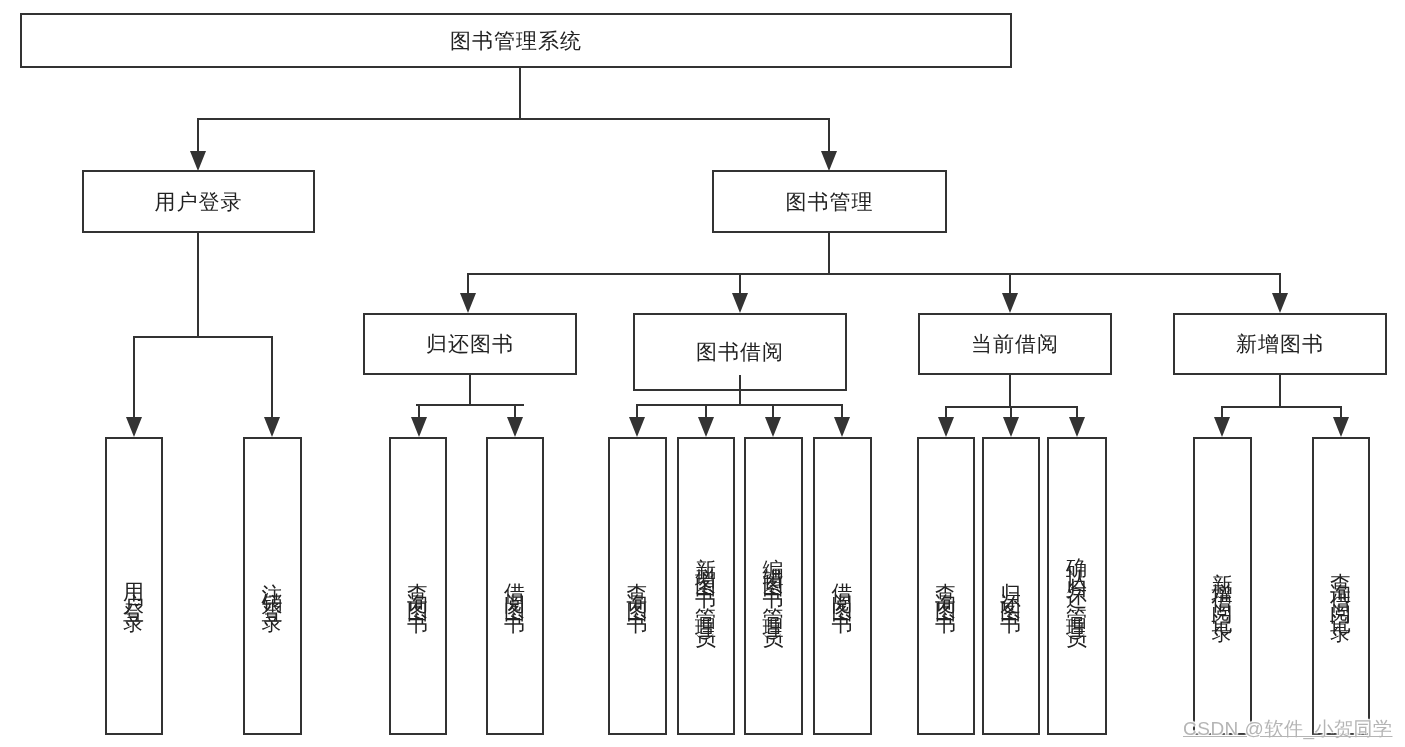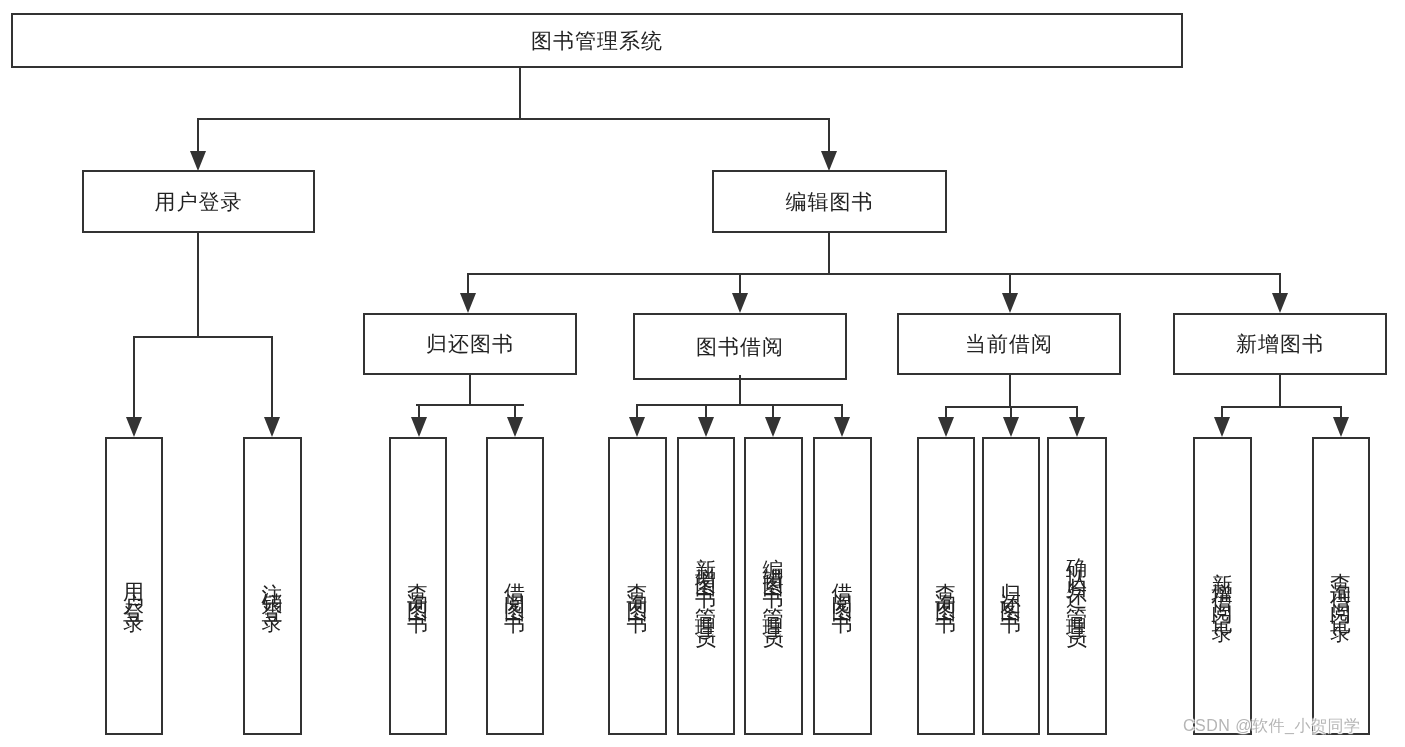--- a/index.html
+++ b/index.html
@@ -18,45 +18,46 @@
   }
   .hline{position:absolute;height:2px;background:#333;}
   .vline{position:absolute;width:2px;background:#333;}
   .arrow{
     position:absolute;width:0;height:0;
     border-left:8px solid transparent;border-right:8px solid transparent;
     border-top:20px solid #333;
   }
   .watermark{
     position:absolute;left:1183px;top:716px;z-index:10;
-    font-size:16px;letter-spacing:0.5px;color:#b5b5b5;white-space:nowrap;
+    font-size:19px;letter-spacing:0.5px;color:#b5b5b5;white-space:nowrap;
     text-shadow:-1px -1px 1px #fff,1px -1px 1px #fff,-1px 1px 1px #fff,1px 1px 1px #fff,0 0 3px #fff;
+    text-decoration:underline;
   }
 </style>
 </head>
 <body>
 
 <div class="stage">
 
-  <div class="box hbox" style="left:11px;top:13px;width:1172px;height:55px">
+  <div class="box hbox" style="left:20px;top:13px;width:992px;height:55px">
     <span>图书管理系统</span>
   </div>
 
   <div class="vline" style="left:519px;top:68px;height:51px"></div>
   <div class="hline" style="left:197px;top:118px;width:633px"></div>
   <div class="vline" style="left:197px;top:118px;height:35px"></div>
   <div class="arrow" style="left:190px;top:151px"></div>
   <div class="vline" style="left:828px;top:118px;height:35px"></div>
   <div class="arrow" style="left:821px;top:151px"></div>
 
   <div class="box hbox" style="left:82px;top:170px;width:233px;height:63px">
     <span>用户登录</span>
   </div>
   <div class="box hbox" style="left:712px;top:170px;width:235px;height:63px">
-    <span>编辑图书</span>
+    <span>图书管理</span>
   </div>
 
   <div class="vline" style="left:197px;top:232px;height:106px"></div>
   <div class="hline" style="left:133px;top:336px;width:140px"></div>
   <div class="vline" style="left:133px;top:336px;height:82px"></div>
   <div class="arrow" style="left:126px;top:417px"></div>
   <div class="vline" style="left:271px;top:336px;height:82px"></div>
   <div class="arrow" style="left:264px;top:417px"></div>
 
   <div class="vline" style="left:828px;top:233px;height:42px"></div>
@@ -66,24 +67,24 @@
   <div class="vline" style="left:739px;top:273px;height:22px"></div>
   <div class="arrow" style="left:732px;top:293px"></div>
   <div class="vline" style="left:1009px;top:273px;height:22px"></div>
   <div class="arrow" style="left:1002px;top:293px"></div>
   <div class="vline" style="left:1279px;top:273px;height:22px"></div>
   <div class="arrow" style="left:1272px;top:293px"></div>
 
   <div class="box hbox" style="left:363px;top:313px;width:214px;height:62px">
     <span>归还图书</span>
   </div>
-  <div class="box hbox" style="left:633px;top:313px;width:214px;height:67px">
+  <div class="box hbox" style="left:633px;top:313px;width:214px;height:78px">
     <span>图书借阅</span>
   </div>
-  <div class="box hbox" style="left:897px;top:313px;width:224px;height:62px">
+  <div class="box hbox" style="left:918px;top:313px;width:194px;height:62px">
     <span>当前借阅</span>
   </div>
   <div class="box hbox" style="left:1173px;top:313px;width:214px;height:62px">
     <span>新增图书</span>
   </div>
 
   <div class="vline" style="left:469px;top:375px;height:31px"></div>
   <div class="hline" style="left:416px;top:404px;width:108px"></div>
   <div class="vline" style="left:418px;top:404px;height:14px"></div>
   <div class="arrow" style="left:411px;top:417px"></div>

